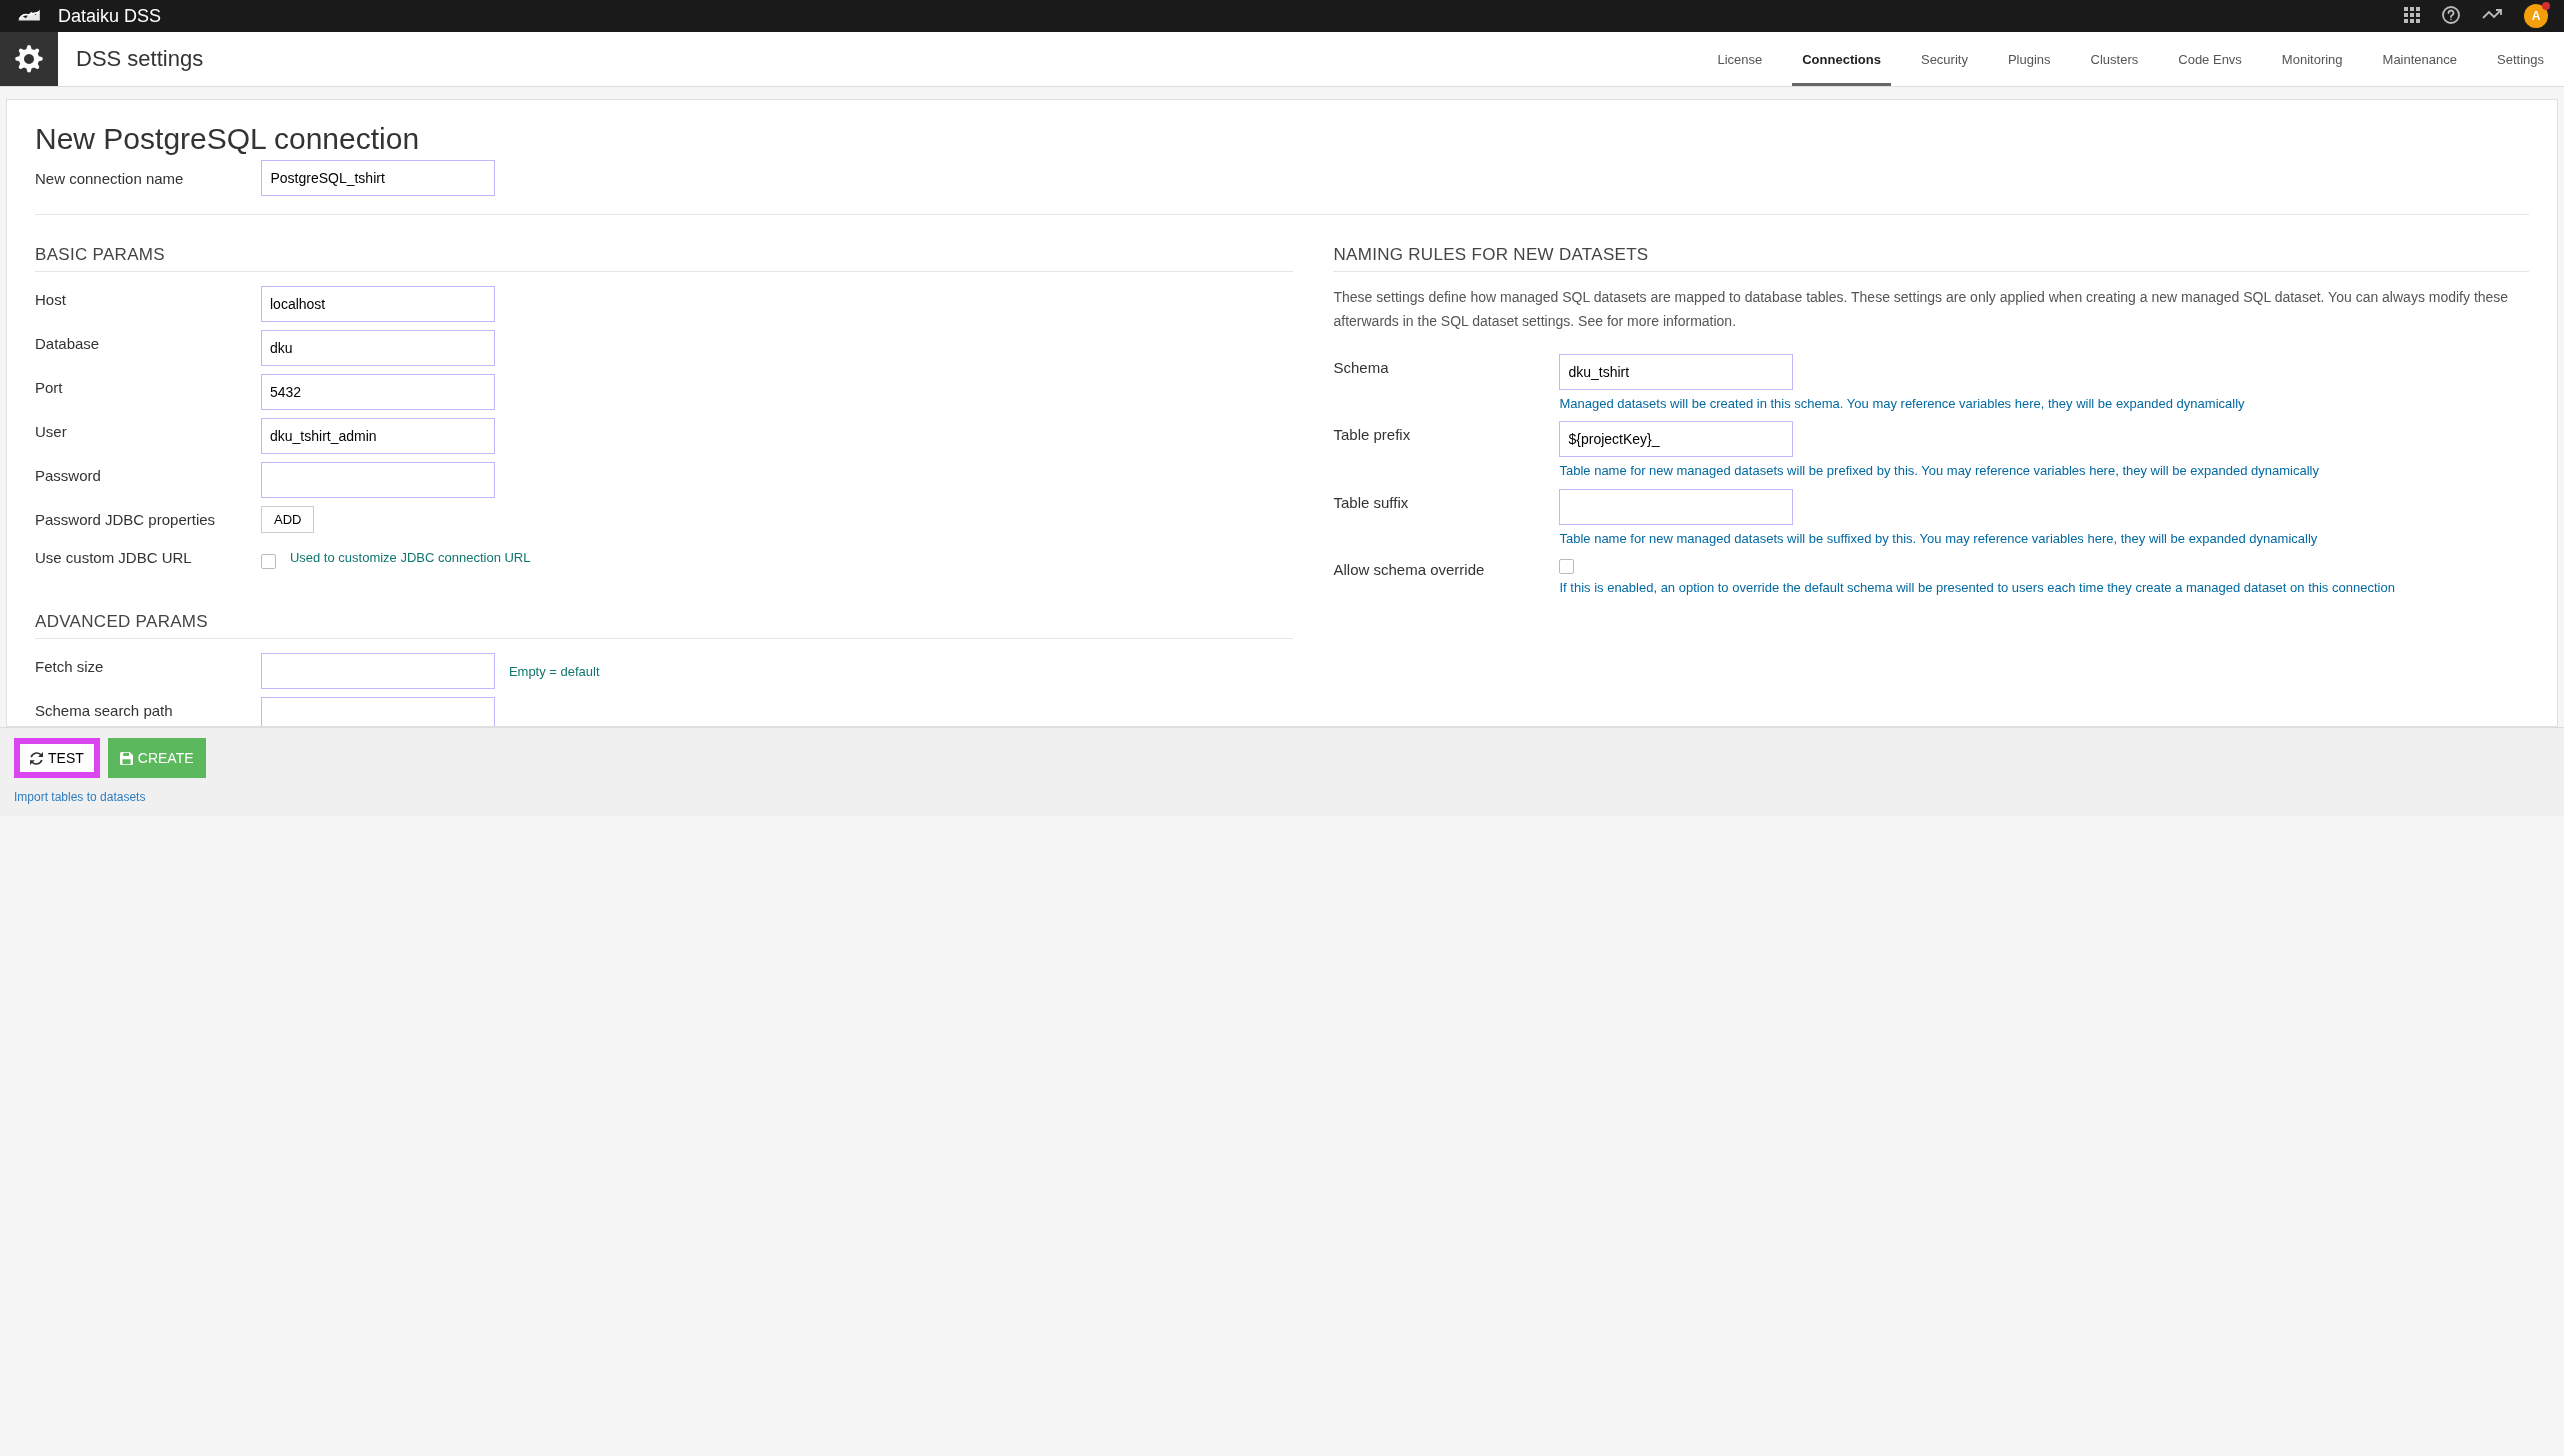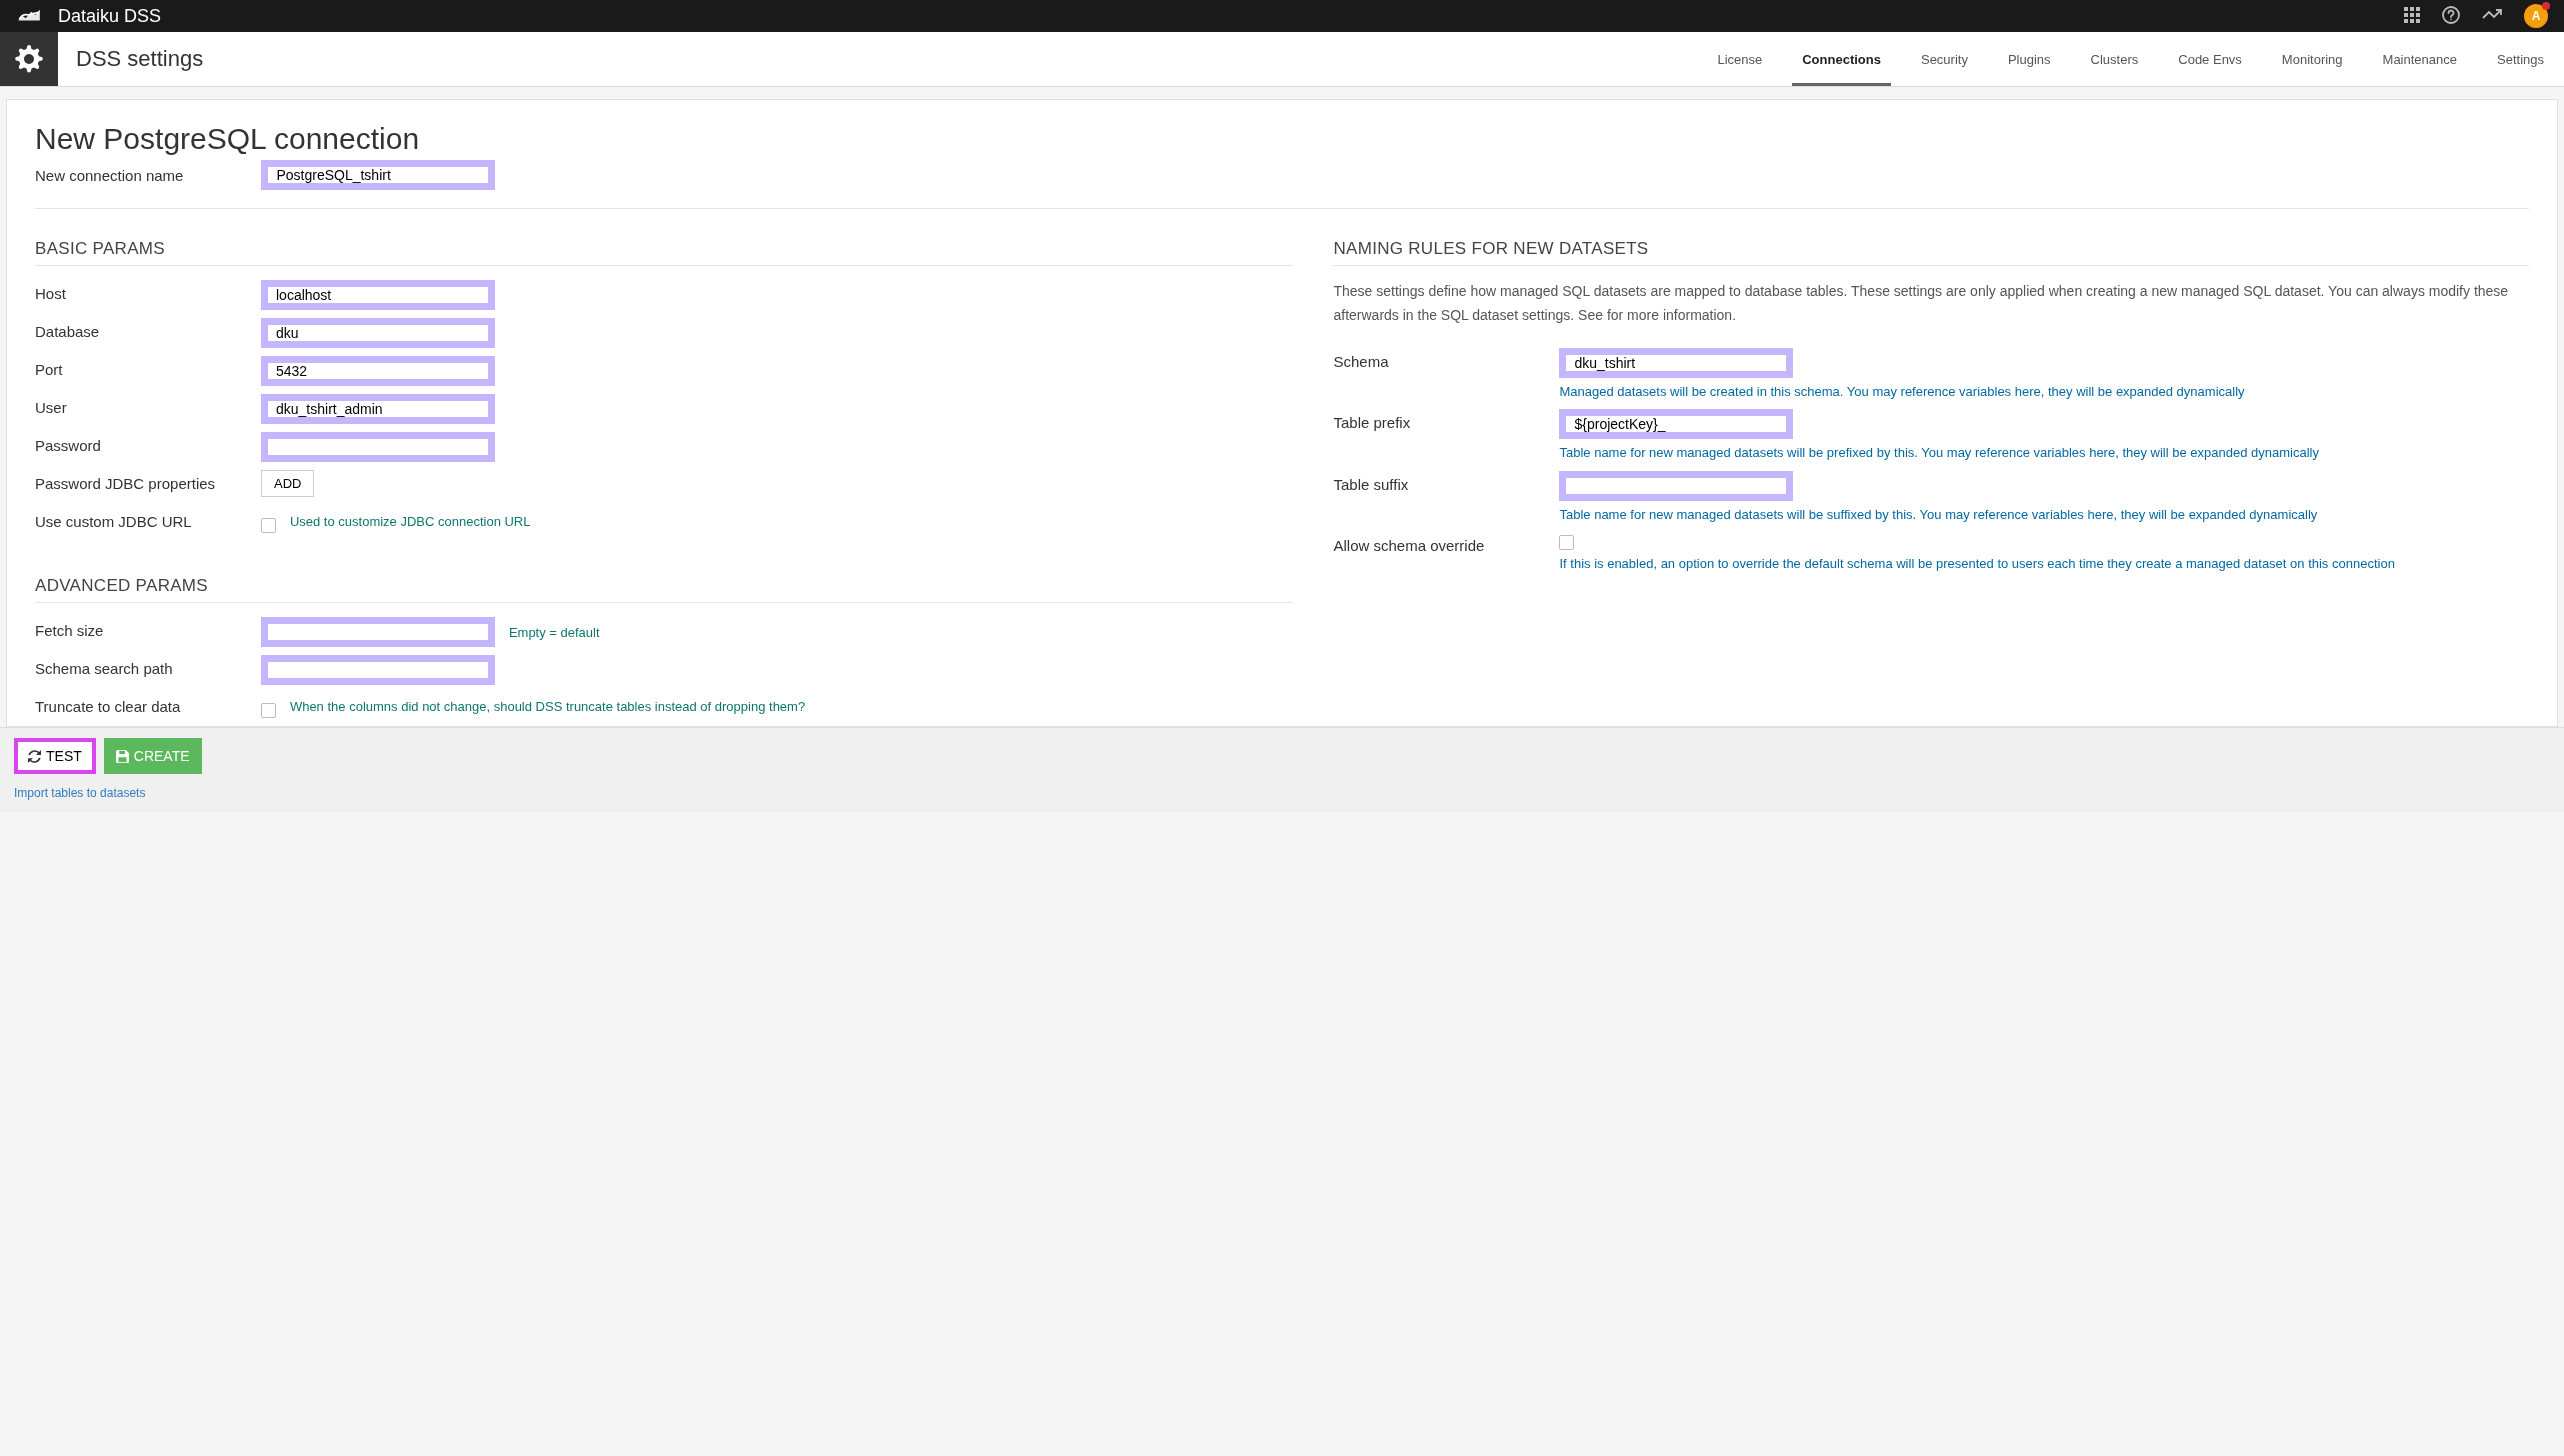--- a/index.html
+++ b/index.html
@@ -24,21 +24,21 @@
 .tab { padding: 0 20px; display: flex; align-items: center; color: #555; cursor: pointer; font-size: 13px; position: relative; }
 .tab.active { color: #222; font-weight: 600; }
 .tab.active::after { content: ''; position: absolute; bottom: 0; left: 10px; right: 10px; height: 3px; background: #666; }
 
 
 .main-wrapper { padding: 12px 6px 0 6px; }
 .main-panel { background: #fff; border: 1px solid #e0e0e0; padding: 22px 28px 10px 28px; height: 628px; overflow: hidden; position: relative; }
 .page-heading { font-size: 30px; font-weight: 400; color: #333; margin-bottom: 4px; }
 .name-row { display: flex; align-items: center; gap: 78px; margin-bottom: 18px; }
 .name-label { font-size: 15px; color: #333; }
-.text-input { border: 7px solid #c4b5fd; height: 30px; padding: 0 8px; font-size: 14px; width: 234px; font-family: inherit; }
+.text-input { border: 1px solid #c4b5fd; height: 36px; padding: 0 8px; font-size: 14px; width: 234px; font-family: inherit; }
 .divider { border: none; border-top: 1px solid #e5e5e5; margin-bottom: 30px; }
 
 .columns { display: flex; gap: 40px; }
 .col { flex: 1; }
 .col-right { flex: 0.95; }
 
 .section-title { font-size: 17px; color: #444; font-weight: 400; letter-spacing: 0.3px; border-bottom: 1px solid #e5e5e5; padding-bottom: 6px; margin-bottom: 14px; }
 
 .form-row { display: flex; align-items: flex-start; margin-bottom: 8px; min-height: 30px; }
 .form-label { width: 226px; font-size: 15px; color: #333; padding-top: 5px; }
@@ -46,21 +46,21 @@
 .side-note { font-size: 13px; color: #0f766e; margin-left: 10px; display: inline-block; padding-top: 6px; }
 .help-text { font-size: 13px; color: #0369a1; margin-top: 4px; line-height: 1.5; }
 .btn-small { border: 1px solid #ccc; background: #fff; padding: 5px 12px; font-size: 13px; cursor: pointer; font-family: inherit; }
 .checkbox { width: 15px; height: 15px; border: 1px solid #bbb; border-radius: 2px; display: inline-block; vertical-align: middle; margin-top: 7px; }
 
 .naming-desc { font-size: 14px; color: #555; line-height: 1.7; margin-bottom: 20px; }
 
 
 .footer-bar { background: #f0f0f0; border-top: 1px solid #ddd; padding: 10px 14px 12px 14px; }
 .footer-buttons { display: flex; gap: 8px; margin-bottom: 10px; }
-.btn-test { border: 4px solid #d946ef; background: #fff; padding: 6px 10px; font-size: 14px; cursor: pointer; display: flex; align-items: center; gap: 5px; font-family: inherit; font-weight: 500; }
+.btn-test { border: 6px solid #d946ef; background: #fff; padding: 6px 10px; font-size: 14px; cursor: pointer; display: flex; align-items: center; gap: 5px; font-family: inherit; font-weight: 500; }
 .btn-create { border: none; background: #5cb85c; color: #fff; padding: 6px 12px; font-size: 14px; cursor: pointer; display: flex; align-items: center; gap: 5px; font-family: inherit; font-weight: 500; }
 .footer-link { color: #2e7cc0; font-size: 12px; cursor: pointer; }
 
 .spacer-section { height: 30px; }
 </style>
 </head>
 <body>
 
 <div class="top-header">
   <div class="top-header-left">

